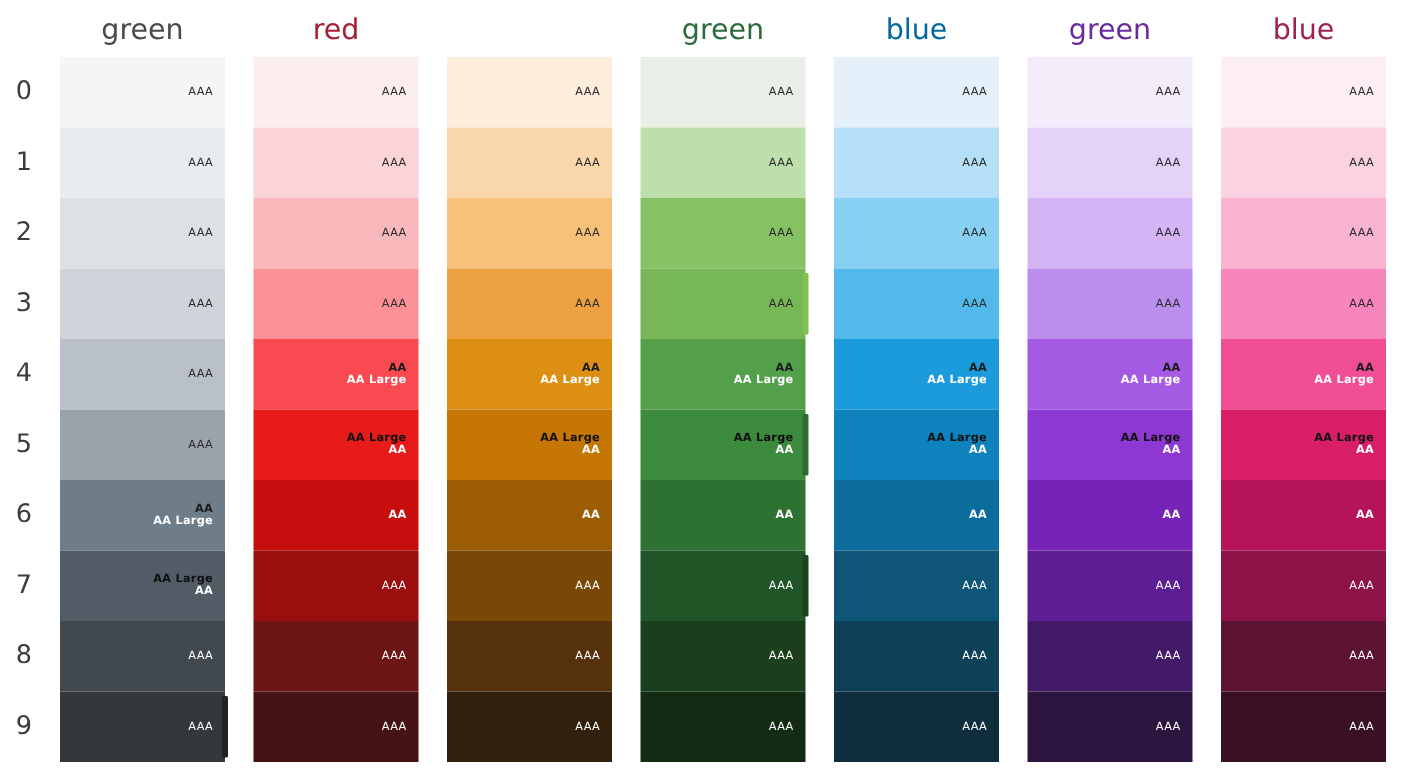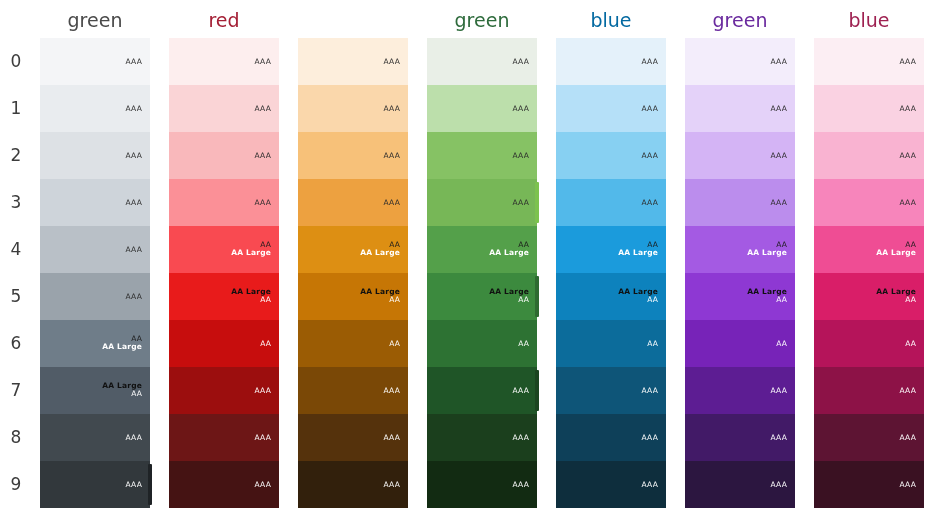--- a/index.html
+++ b/index.html
@@ -74,21 +74,21 @@
     text-align: right;
     line-height: 1.18;
     white-space: nowrap;
   }
   .tag {
     display: block;
     font-size: 7.5px;
     letter-spacing: 0.2px;
   }
   .tag-aaa { font-weight: 400; }
-  .tag-aa  { font-weight: 400; }
+  .tag-aa  { font-weight: 700; }
   .tag-aal { font-weight: 700; }
 
   
   .marker {
     position: absolute;
     width: 4px;
     border-radius: 1px;
   }
 </style>
 </head>

